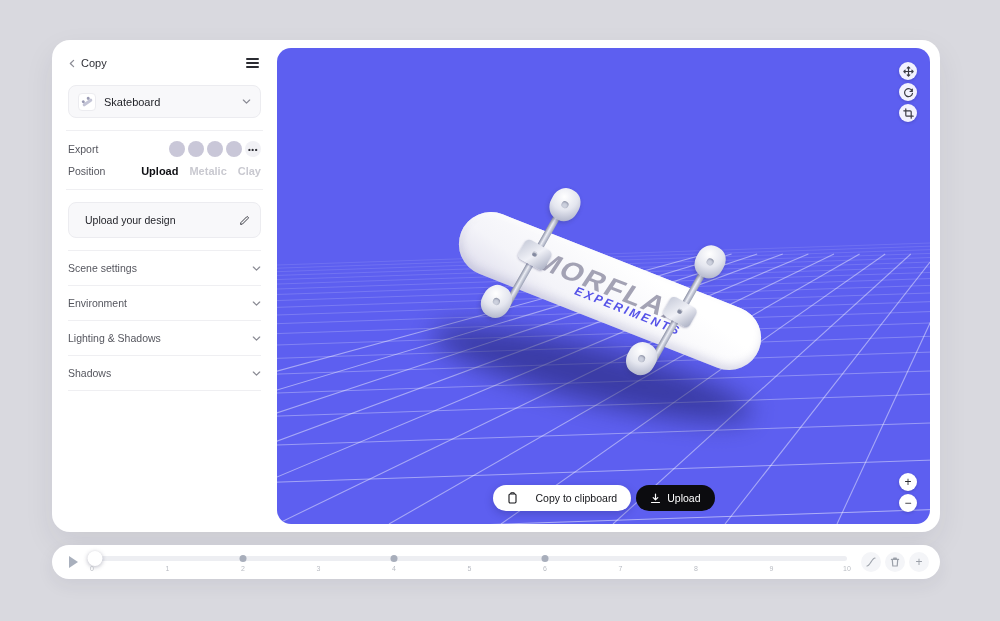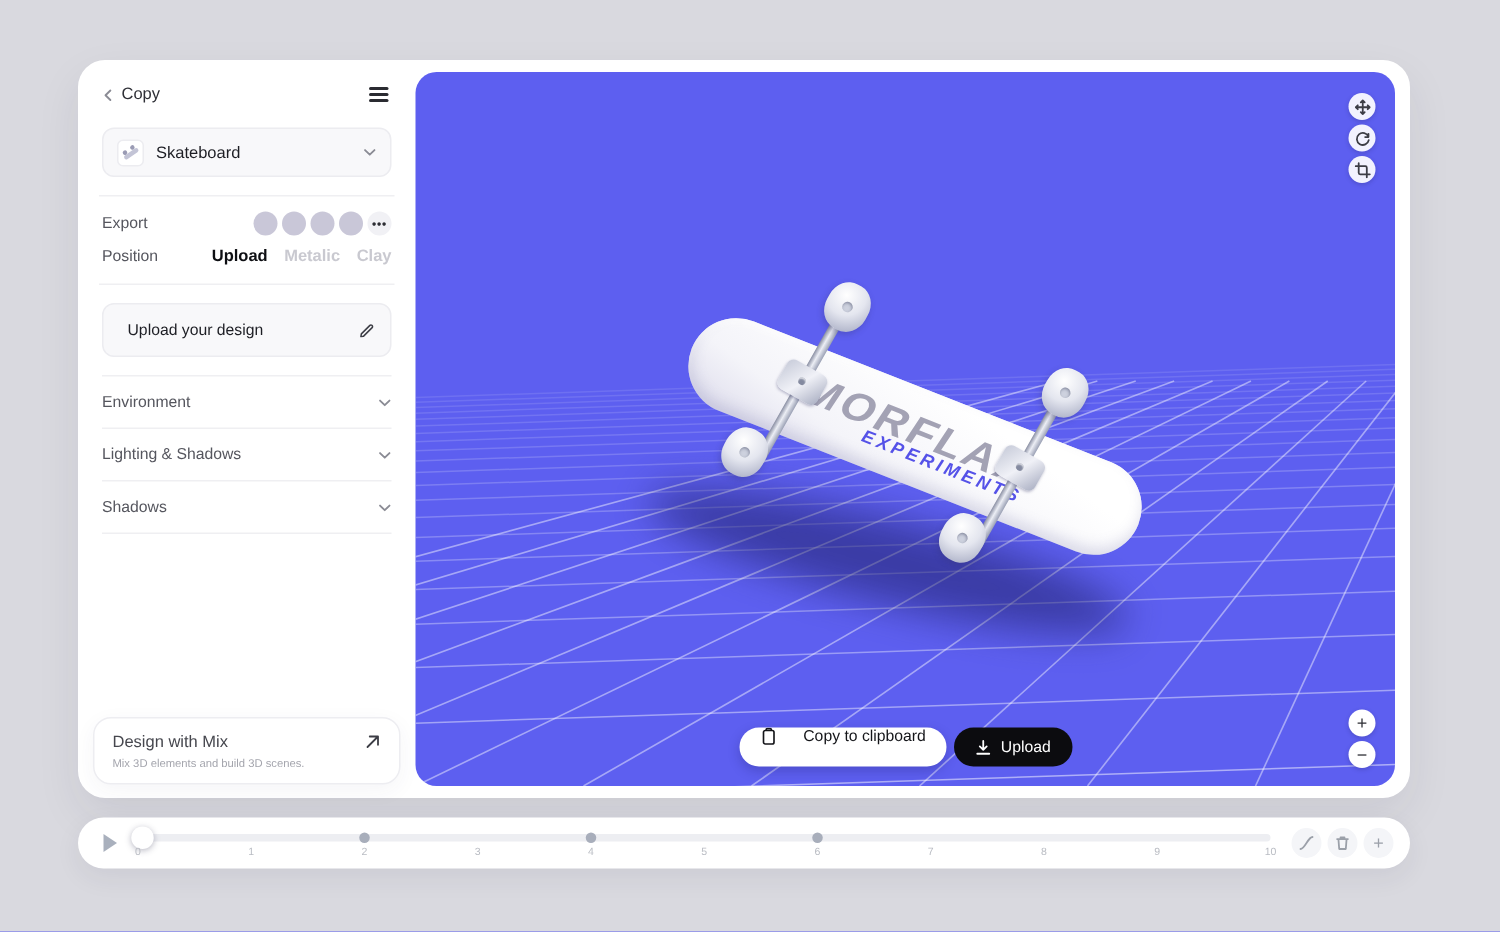--- a/index.html
+++ b/index.html
@@ -98,21 +98,21 @@
   .round-btn { width:18px; height:18px; border-radius:50%; background:rgba(255,255,255,.92);
                display:flex; align-items:center; justify-content:center; cursor:pointer;
                box-shadow:0 1px 3px rgba(30,30,90,.25); }
   .round-btn svg path, .round-btn svg line { stroke:#3c3d45; fill:none; stroke-width:1.2; stroke-linecap:round; stroke-linejoin:round; }
   .zoom-tools { position:absolute; right:13px; bottom:12px; display:flex; flex-direction:column; gap:3px; }
   .zoom-btn { width:18px; height:18px; border-radius:50%; background:#fff; color:#2c2d33; font-size:12px;
               display:flex; align-items:center; justify-content:center; cursor:pointer;
               box-shadow:0 1px 3px rgba(30,30,90,.25); line-height:1; }
 
   .canvas-actions { position:absolute; left:0; right:0; bottom:13px; display:flex; justify-content:center; gap:5px; }
-  .copy-btn { height:26px; background:#fff; border-radius:14px; display:flex; align-items:flex-start; gap:18px;
+  .copy-btn { height:26px; background:#fff; border-radius:14px; display:flex; align-items:center; gap:18px;
               padding:0 14px; font-size:10.5px; color:#141519; font-weight:500; cursor:pointer;
               box-shadow:0 3px 8px rgba(25,25,90,.25); }
   .export-btn { height:26px; background:#0c0c0f; border-radius:14px; display:flex; align-items:center; gap:6px;
               padding:0 14px; font-size:10.5px; color:#fff; font-weight:500; cursor:pointer; }
 
   
   .timeline-bar { position:absolute; left:52px; top:545px; width:888px; height:34px; background:#fff;
                   border-radius:17px; display:flex; align-items:center; padding:0 11px;
                   box-shadow:0 6px 18px rgba(40,40,70,.07); }
   .play-btn { width:0; height:0; border-left:9px solid #a9b0bd; border-top:6px solid transparent;
@@ -187,46 +187,45 @@
 
     <div class="upload-btn">
       <span>Upload your design</span>
       <svg class="icon-svg" width="11" height="11" viewBox="0 0 11 11">
         <path d="M1.6 9.4 L1.9 7.6 L7.6 1.9 A0.9 0.9 0 0 1 8.9 1.9 L9.1 2.1 A0.9 0.9 0 0 1 9.1 3.4 L3.4 9.1 Z" fill="none" stroke="#3c3d45" stroke-width="1" stroke-linejoin="round"></path>
       </svg>
     </div>
 
     <div class="sections">
       <div class="section-item">
+        <span>Scene settings</span>
+        <svg class="chev icon-svg" width="9" height="9" viewBox="0 0 10 10">
+            <path d="M1.5 3.4 L5 6.8 L8.5 3.4"></path>
+          </svg>
+      </div>
+      <div class="section-item">
         <span>Environment</span>
         <svg class="chev icon-svg" width="9" height="9" viewBox="0 0 10 10">
             <path d="M1.5 3.4 L5 6.8 L8.5 3.4"></path>
           </svg>
       </div>
       <div class="section-item">
         <span>Lighting &amp; Shadows</span>
         <svg class="chev icon-svg" width="9" height="9" viewBox="0 0 10 10">
             <path d="M1.5 3.4 L5 6.8 L8.5 3.4"></path>
           </svg>
       </div>
       <div class="section-item">
         <span>Shadows</span>
         <svg class="chev icon-svg" width="9" height="9" viewBox="0 0 10 10">
             <path d="M1.5 3.4 L5 6.8 L8.5 3.4"></path>
           </svg>
       </div>
     </div>
 
-    <div class="footer-card">
-      <div class="footer-title">Design with Mix</div>
-      <div class="footer-sub">Mix 3D elements and build 3D scenes.</div>
-      <svg class="footer-arrow icon-svg" width="11" height="11" viewBox="0 0 11 11">
-        <path d="M2 9 L9 2 M3.5 2 H9 V7.5" fill="none" stroke="#3c3d45" stroke-width="1.2" stroke-linecap="round" stroke-linejoin="round"></path>
-      </svg>
-    </div>
   </aside>
 
   <main class="canvas">
     <svg class="floor-svg" viewBox="0 0 653 476" preserveAspectRatio="none">
         <line x1="428.9714285714286" y1="206" x2="-560" y2="476" stroke="#ffffff" stroke-opacity="0.45" stroke-width="1.1"></line>
         <line x1="454.57142857142856" y1="206" x2="-448" y2="476" stroke="#ffffff" stroke-opacity="0.45" stroke-width="1.1"></line>
         <line x1="480.1714285714286" y1="206" x2="-336" y2="476" stroke="#ffffff" stroke-opacity="0.45" stroke-width="1.1"></line>
         <line x1="505.7714285714286" y1="206" x2="-224" y2="476" stroke="#ffffff" stroke-opacity="0.45" stroke-width="1.1"></line>
         <line x1="531.3714285714286" y1="206" x2="-112" y2="476" stroke="#ffffff" stroke-opacity="0.45" stroke-width="1.1"></line>
         <line x1="556.9714285714285" y1="206" x2="0" y2="476" stroke="#ffffff" stroke-opacity="0.45" stroke-width="1.1"></line>

